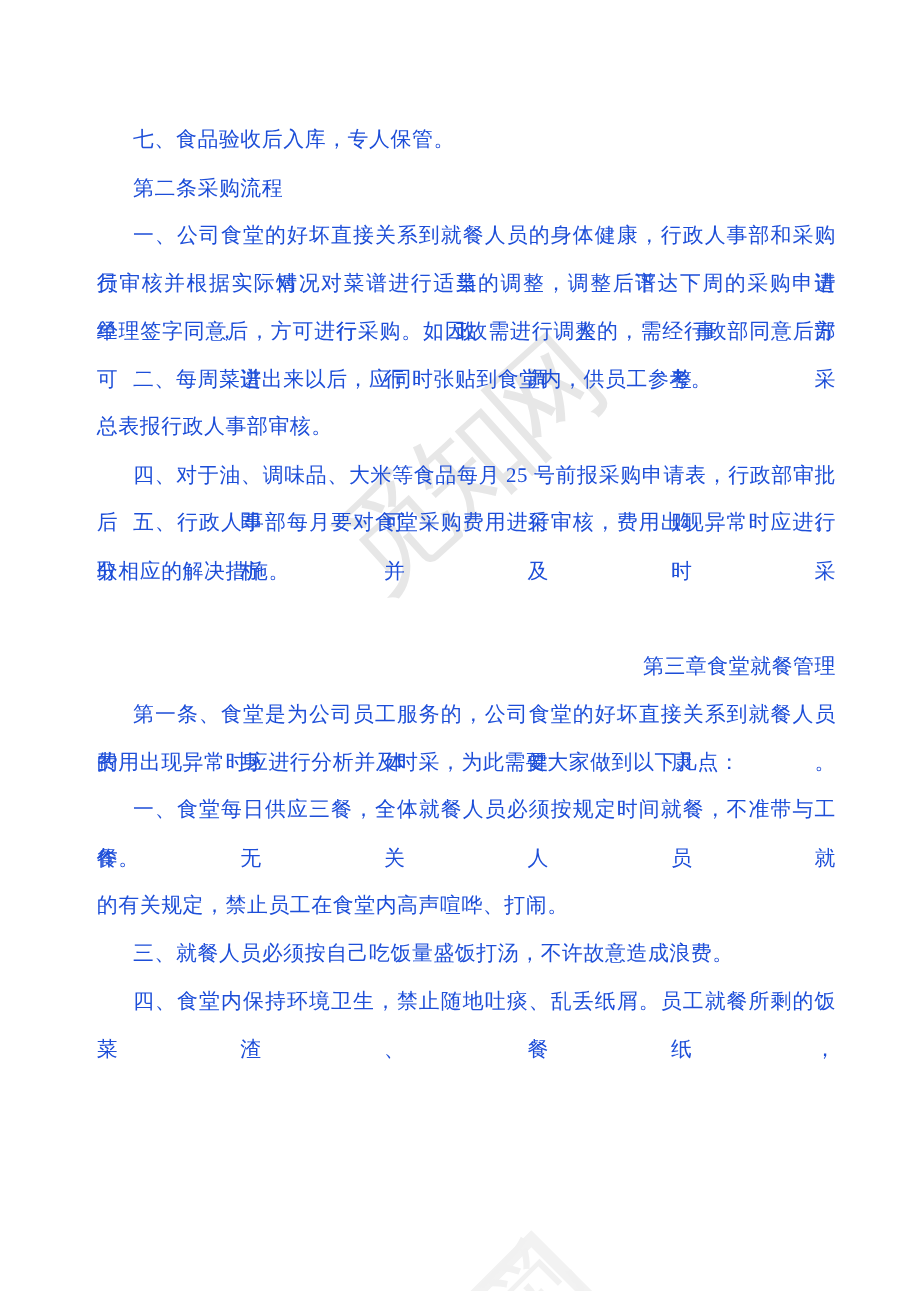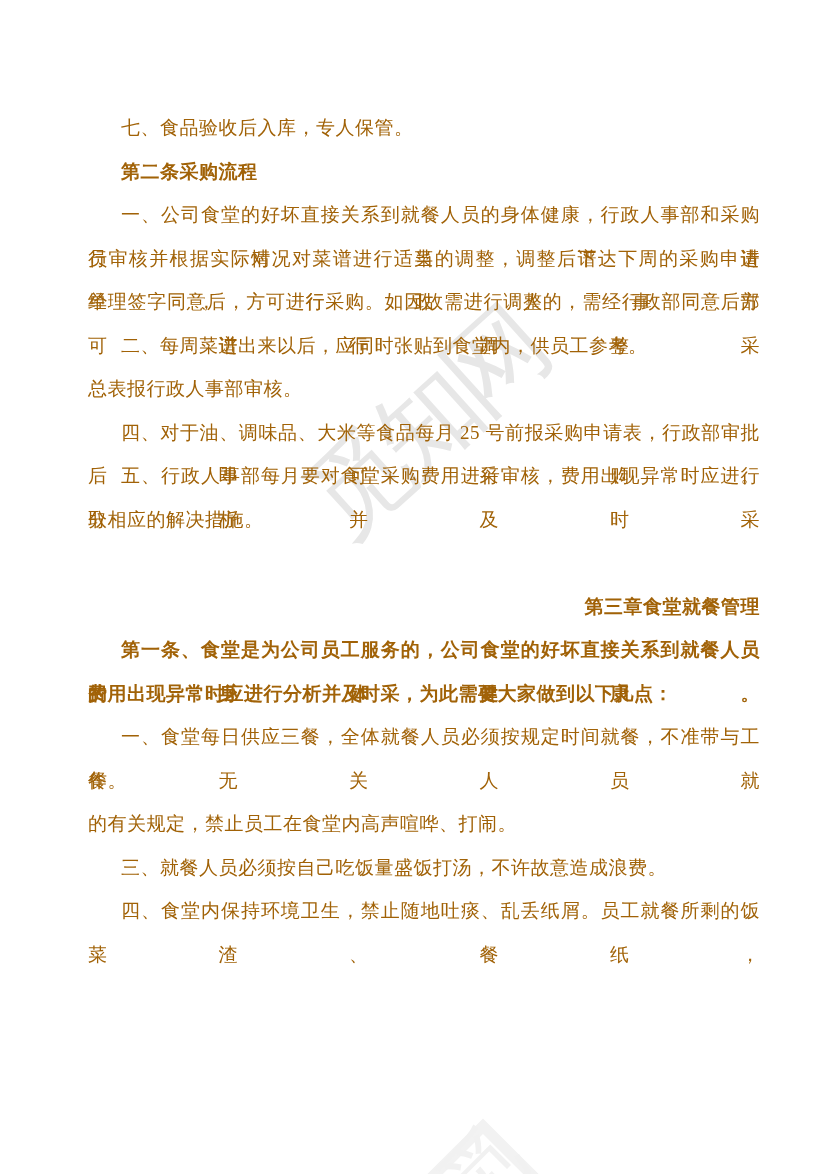--- a/index.html
+++ b/index.html
@@ -14,31 +14,31 @@
     overflow: hidden;
     font-family: "Liberation Serif", "DejaVu Serif", serif;
   }
   
   .doc {
     position: absolute;
     left: 88px;
     top: 106px;
     width: 672px;
     font-size: 19px;
-    color: #a16207;
+    color: #1d4ed8;
     letter-spacing: 0.5px;
   }
   .line {
     height: 43.5px;
     line-height: 43.5px;
     white-space: nowrap;
     overflow: visible;
   }
   .indent { text-indent: 33px; }
-  .bold   { font-weight: bold; }
+  .bold   { font-weight: normal; }
   .center { text-align: right; text-indent: 0; }
   
   .fill {
     white-space: normal;
     text-align: justify;
     text-align-last: justify;
   }
   
   .wm-text {
     position: absolute;

